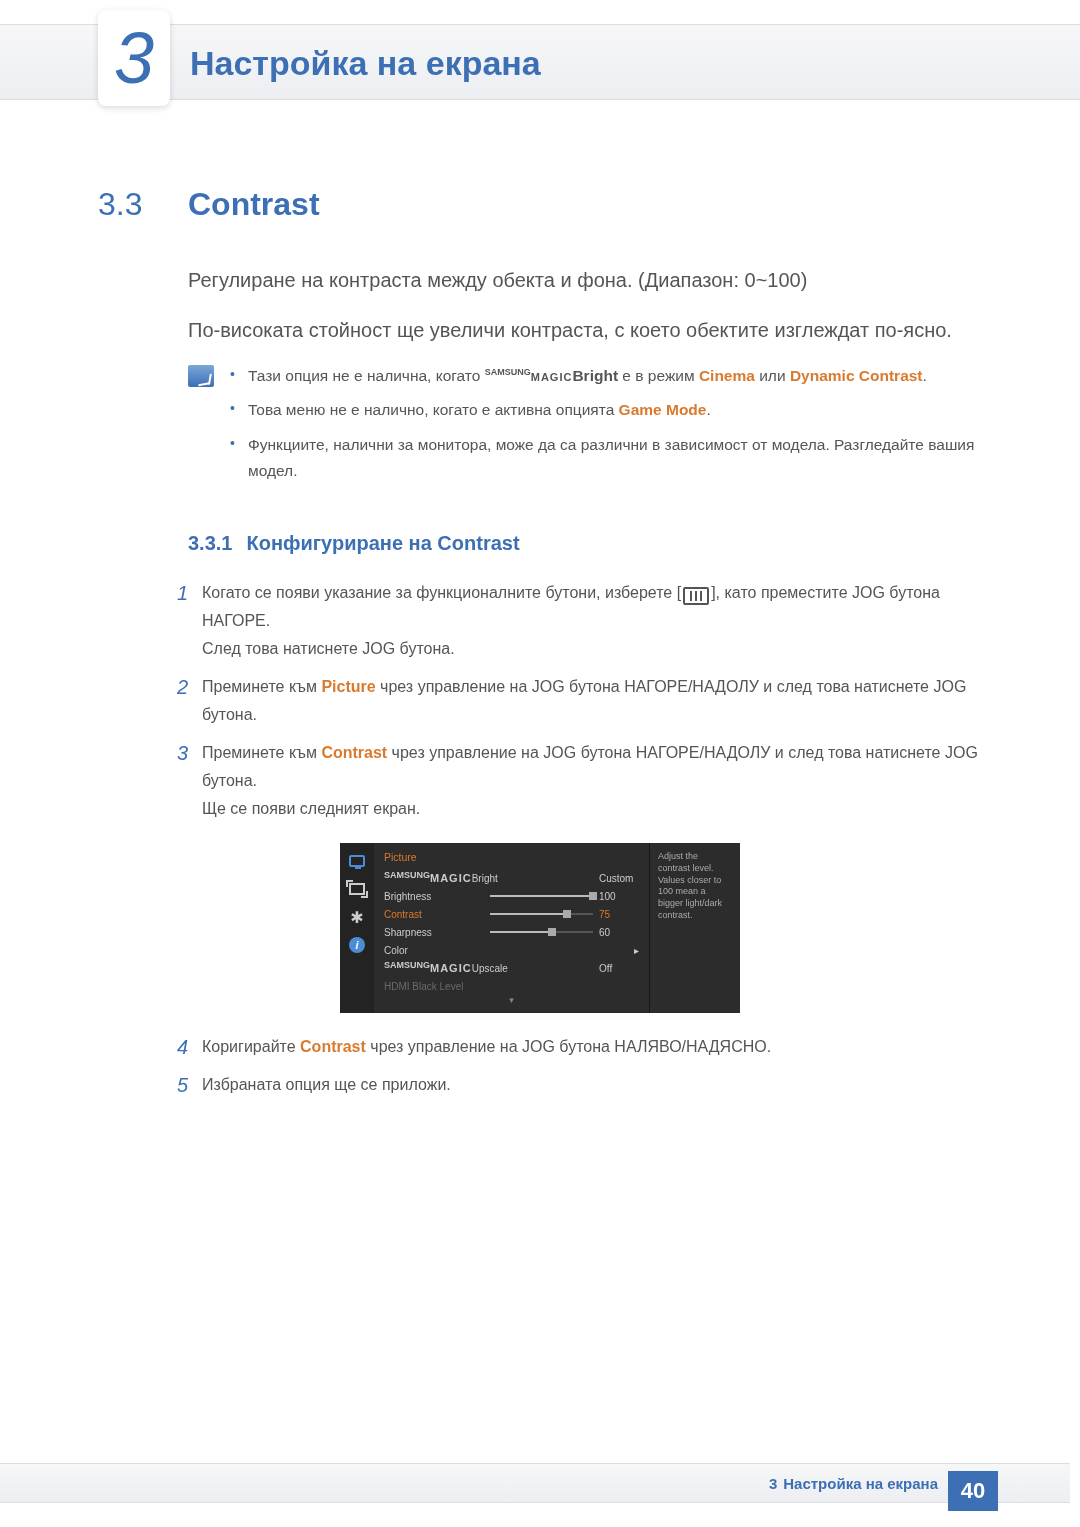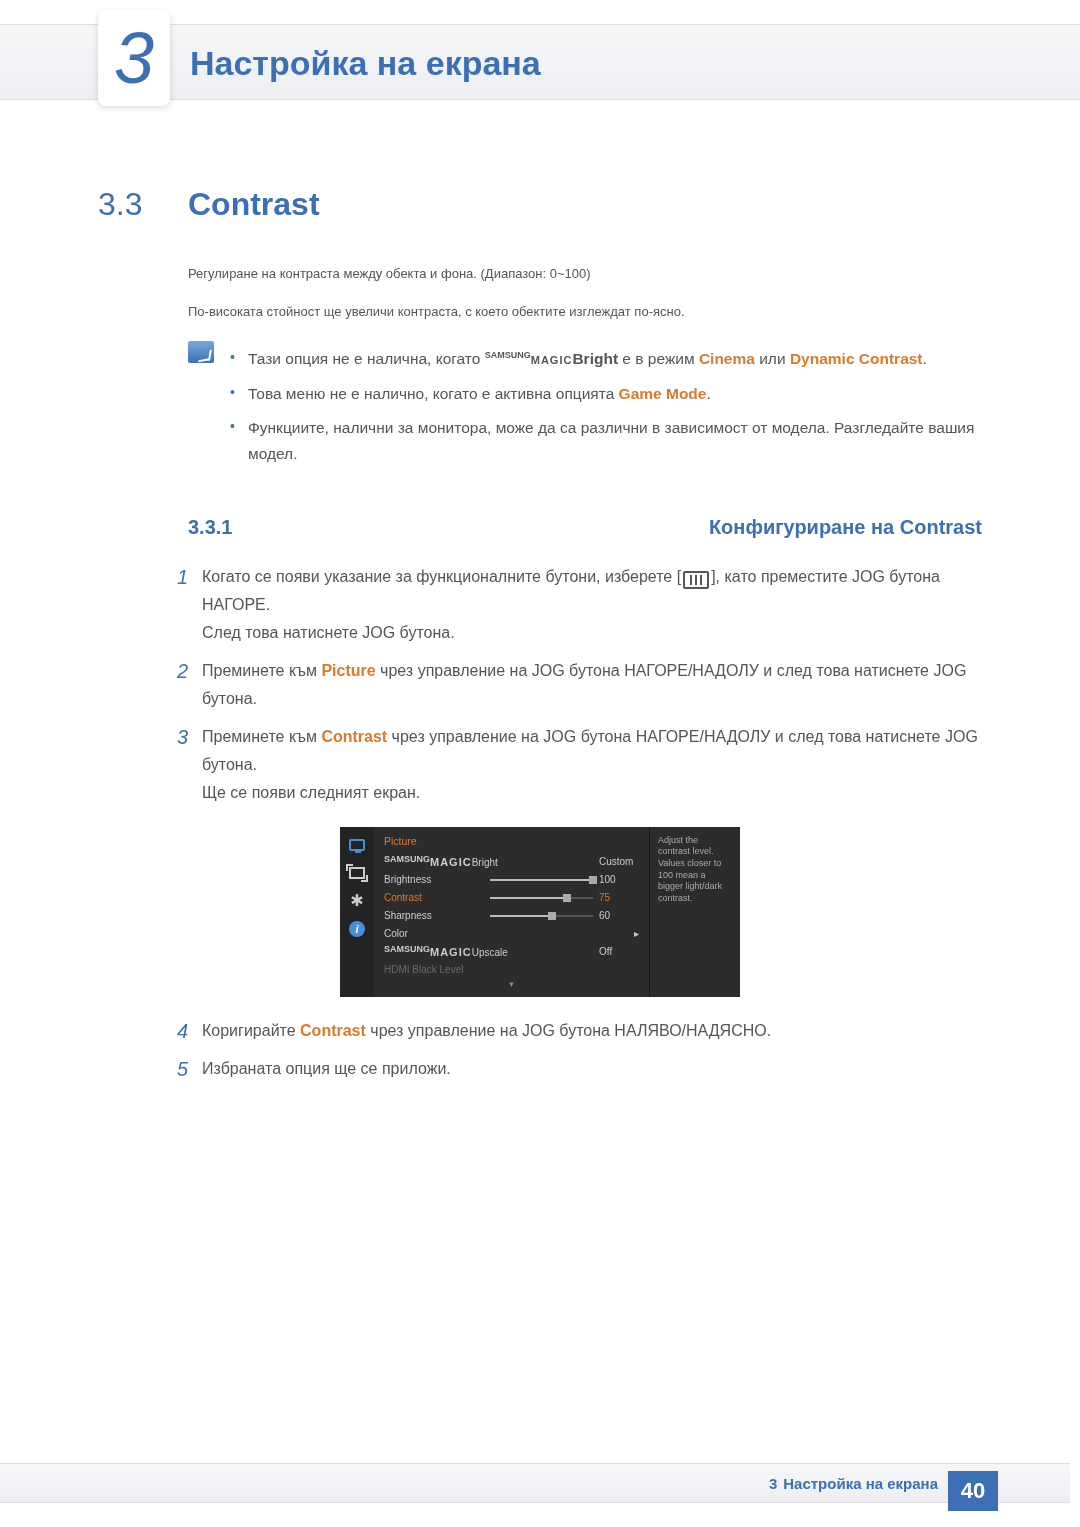--- a/index.html
+++ b/index.html
@@ -6,31 +6,31 @@
   html, body { width: 1080px; height: 1527px; font-family: Arial, Helvetica, sans-serif; background: #fff; color: #333; }
   .page { position: relative; width: 1080px; height: 1527px; }
   .header-bar { position: absolute; top: 24px; left: 0; right: 0; height: 76px; background: linear-gradient(to bottom, #f7f7f9, #eceef1); border-top: 1px solid #dcdde1; border-bottom: 1px solid #dcdde1; }
   .chapter-badge { position: absolute; left: 98px; top: 10px; width: 72px; height: 96px; background: #fff; border-radius: 8px; box-shadow: 0 2px 6px rgba(0,0,0,0.15); display: flex; align-items: center; justify-content: center; }
   .chapter-num { font-size: 72px; font-weight: 300; color: #3d6fb5; font-style: italic; line-height: 1; }
   .chapter-title { position: absolute; left: 190px; top: 44px; font-size: 34px; font-weight: 700; color: #3d6fb5; }
   .content { position: absolute; left: 98px; top: 186px; right: 98px; }
   .section-row { display: flex; gap: 20px; margin-bottom: 40px; }
   .section-num { font-size: 32px; font-weight: 400; color: #3d6fb5; width: 70px; }
   .section-title { font-size: 32px; font-weight: 700; color: #3d6fb5; }
-  .body-text { margin-left: 90px; font-size: 13px; line-height: 1.7; color: #555; margin-bottom: 16px; }
+  .body-text { margin-left: 90px; font-size: 20px; line-height: 1.7; color: #555; margin-bottom: 16px; }
   .note-block { margin-left: 90px; display: flex; gap: 16px; margin-bottom: 30px; }
   .note-icon { width: 26px; height: 22px; background: linear-gradient(to bottom, #7aa8d8, #3d6fb5); border-radius: 2px; flex-shrink: 0; position: relative; margin-top: 2px; }
   .note-icon::after { content: ""; position: absolute; right: 3px; bottom: 2px; width: 10px; height: 8px; border-bottom: 2px solid #fff; border-right: 2px solid #fff; transform: rotate(-10deg) skewX(-20deg); }
-  .note-list { flex: 1; margin-top: 7px; }
+  .note-list { flex: 1; }
   .note-list li { list-style: none; position: relative; padding-left: 18px; font-size: 15.5px; line-height: 1.7; color: #555; margin-bottom: 8px; }
   .note-list li::before { content: "•"; position: absolute; left: 0; top: 0; color: #3d6fb5; font-size: 14px; }
   .magic-sup { font-size: 9px; vertical-align: super; font-weight: 700; line-height: 0; }
   .magic-sub { font-size: 11px; font-weight: 700; letter-spacing: 1px; }
   .hl { color: #d97a2e; font-weight: 700; }
-  .subsection-row { margin-left: 90px; display: flex; gap: 14px; margin-bottom: 24px; margin-top: 40px; justify-content: space-between; }
+  .subsection-row { margin-left: 90px; display: flex; gap: 14px; margin-bottom: 24px; margin-top: 40px; }
   .subsection-num { font-size: 20px; font-weight: 700; color: #3d6fb5; }
   .subsection-title { font-size: 20px; font-weight: 700; color: #3d6fb5; }
   .step-row { margin-left: 70px; display: flex; gap: 14px; margin-bottom: 10px; }
   .step-num { width: 20px; font-size: 20px; font-style: italic; color: #3d6fb5; font-weight: 400; text-align: right; line-height: 1.4; }
   .step-text { flex: 1; font-size: 16px; line-height: 1.75; color: #555; }
   .menu-glyph { display: inline-flex; align-items: center; justify-content: center; width: 26px; height: 18px; border: 2px solid #555; border-radius: 2px; vertical-align: -3px; margin: 0 2px; }
   .menu-glyph span { display: inline-block; width: 2px; height: 10px; background: #555; margin: 0 1.5px; }
   .osd { margin: 20px auto 20px auto; width: 400px; background: #2c2c2c; display: flex; font-size: 10px; color: #ccc; }
   .osd-sidebar { width: 34px; background: #232323; display: flex; flex-direction: column; align-items: center; padding-top: 10px; gap: 12px; }
   .osd-ico { width: 20px; height: 16px; display: flex; align-items: center; justify-content: center; }

